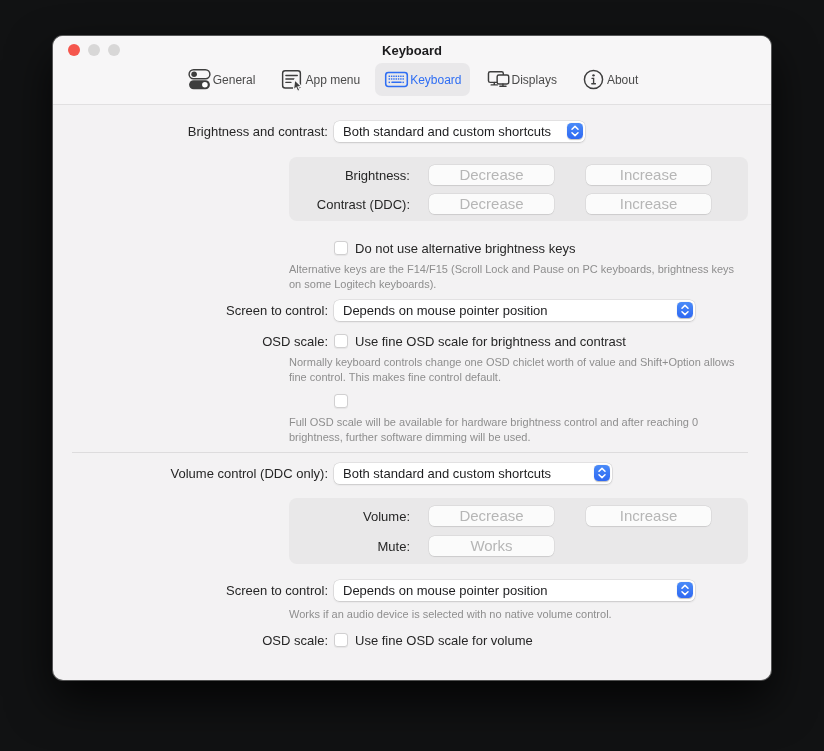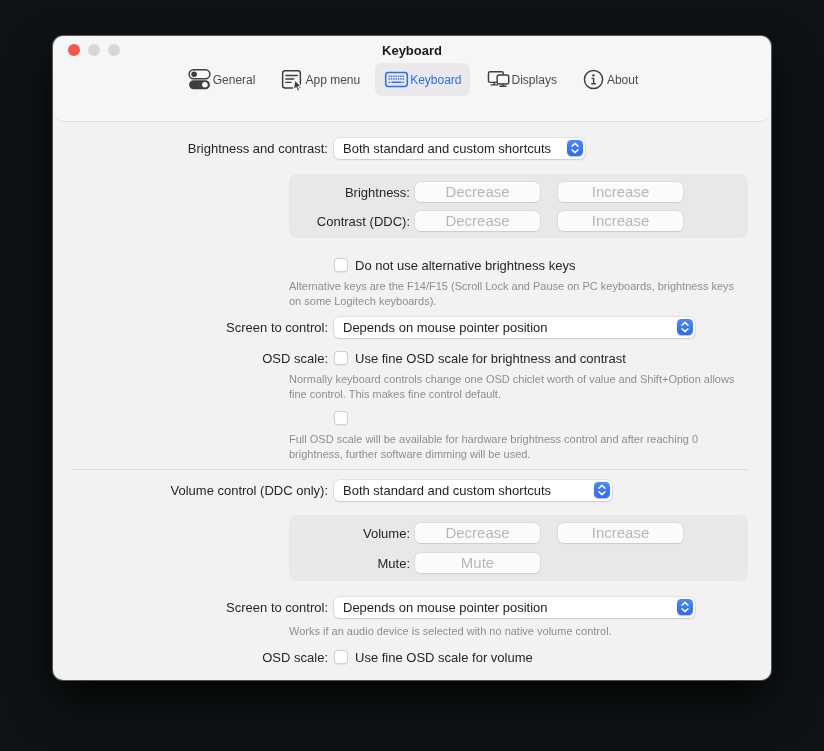--- a/index.html
+++ b/index.html
@@ -8,21 +8,21 @@
     background:#111213;
     font-family:"Liberation Sans", sans-serif;
     position:relative;
     overflow:hidden;
   }
   .window {
     position:absolute; left:53px; top:36px; width:718px; height:644px;
     background:#f3f2f3; border-radius:10px; overflow:hidden;
     box-shadow:0 0 0 1px rgba(255,255,255,.30), 0 20px 45px rgba(0,0,0,.75);
   }
-  .header { background:#f7f6f7; border-bottom:1px solid #e1e0e1; height:86px; position:relative;border-radius:12px; }
+  .header { background:#f7f6f7; border-bottom:1px solid #e1e0e1; height:69px; position:relative; }
   .lights { position:absolute; left:15px; top:8px; display:flex; gap:8px; }
   .light { width:12px; height:12px; border-radius:50%; }
   .light.red { background:#f5564d; }
   .light.dim { background:#d8d7d7; }
   .title { text-align:center; padding-top:7px; font-size:13px; font-weight:bold; color:#1c1c1e; height:26px; }
   .toolbar { display:flex; justify-content:center; align-items:flex-start; gap:7px; margin-top:1px; }
   .tab { display:flex; align-items:center; padding:3px 8px 3px; border-radius:7px; cursor:default; }
   .tab.selected { background:#e9e8ea; }
   .tab-label { font-size:12px; color:#4b4b4b; margin-top:0px; white-space:nowrap; }
   .tab.selected .tab-label { color:#2f6ef3; }
@@ -37,21 +37,21 @@
     box-shadow:0 0 0 0.5px rgba(0,0,0,.13), 0 1px 2px rgba(0,0,0,.12);
     font-size:13px; line-height:21px; padding-left:9px; color:#1d1d1f; cursor:default;
   }
   .chev {
     position:absolute; right:2.5px; top:2.5px; width:16px; height:16px; border-radius:4.5px;
     background:linear-gradient(#4a8bf8,#2e68f2);
     display:flex; align-items:center; justify-content:center;
     box-shadow:0 0.5px 1px rgba(0,0,0,.25);
   }
   .graybox { position:absolute; left:236px; width:459px; background:#e9e8e9; border-radius:8px; }
-  .gb-row { position:absolute; left:0; display:flex; align-items:center; height:20px; }
+  .gb-row { position:absolute; left:0; display:flex; align-items:center; height:20px;gap:14px; }
   .gb-label { width:121px; flex:none; text-align:right; margin-right:5px; font-size:13px; color:#262626; }
   .shortcut-btn {
     width:125px; height:20px; border-radius:5.5px; background:#fbfbfb; border:none;
     box-shadow:0 0 0 0.5px rgba(0,0,0,.09), 0 0.5px 1px rgba(0,0,0,.08);
     color:#b6b6b6; font-size:15px; line-height:20px; text-align:center;
     font-family:"Liberation Sans", sans-serif;
   }
   .shortcut-btn + .shortcut-btn { margin-left:18px; }
   .checkbox {
     width:14px; height:14px; flex:none; border-radius:3.5px; background:#fff;
@@ -223,21 +223,21 @@
     </div>
 
     <div class="graybox" style="top:393px; height:66px;">
       <div class="gb-row" style="top:8px;">
         <div class="gb-label">Volume:</div>
         <button class="shortcut-btn">Decrease</button>
         <button class="shortcut-btn">Increase</button>
       </div>
       <div class="gb-row" style="top:38px;">
         <div class="gb-label">Mute:</div>
-        <button class="shortcut-btn">Mute</button>
+        <button class="shortcut-btn">Works</button>
       </div>
     </div>
 
     <div class="row" style="top:474px;">
       <div class="flabel">Screen to control:</div>
       <div class="popup" style="width:361px;">
         <span>Depends on mouse pointer position</span>
         <span class="chev">
           <svg width="10" height="12" viewBox="0 0 10 12">
               <path d="M2 4.3 L5 1.4 L8 4.3 M2 7.7 L5 10.6 L8 7.7" fill="none" stroke="#fff" stroke-width="1.5" stroke-linecap="round" stroke-linejoin="round"></path>

